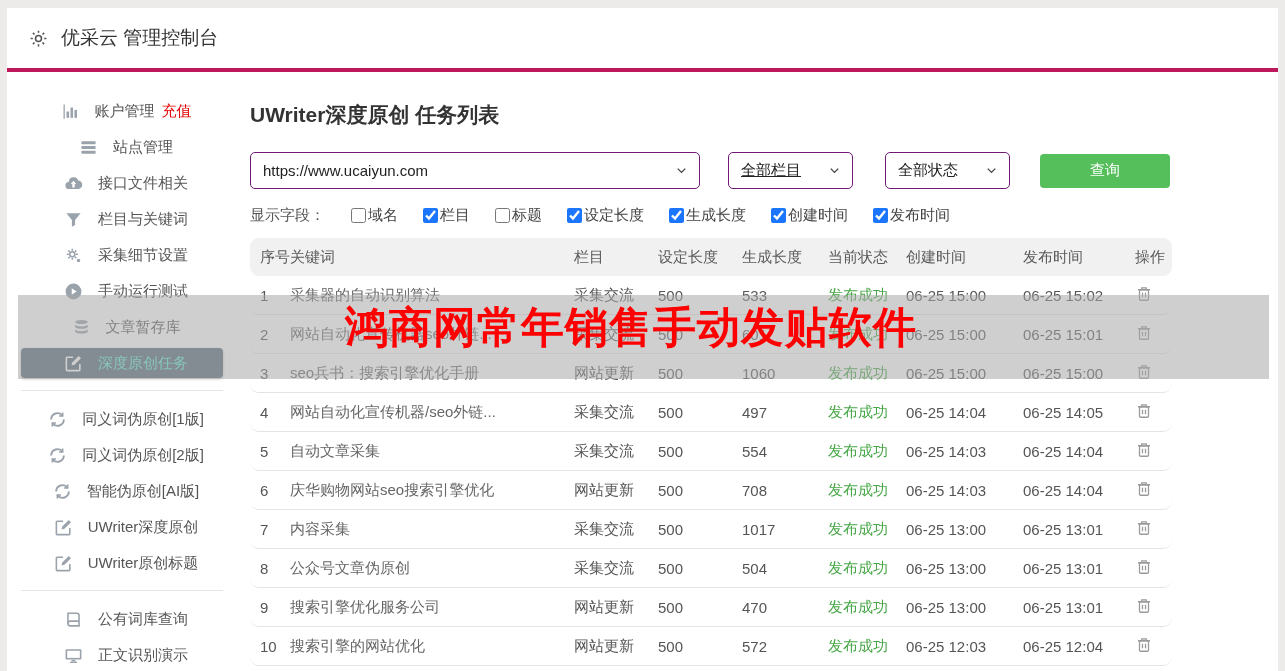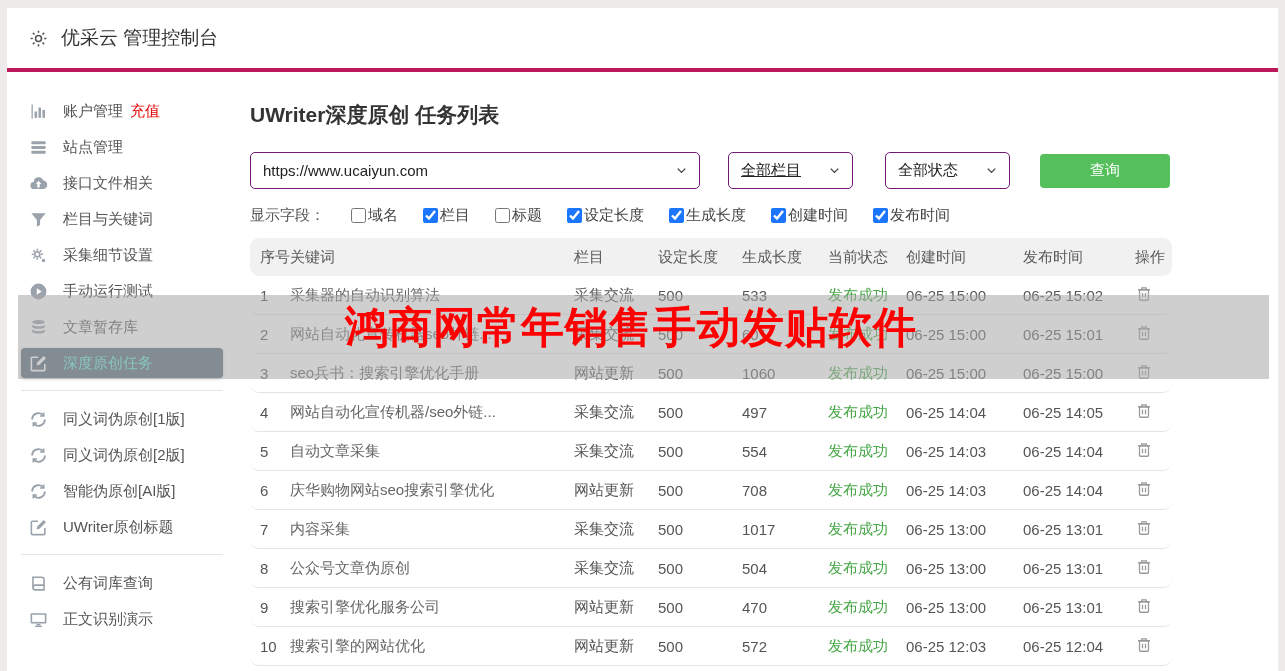--- a/index.html
+++ b/index.html
@@ -8,21 +8,21 @@
   .card { position:absolute; left:7px; right:7px; top:8px; bottom:0; background:#fff; }
   
   .topbar { height:64px; border-bottom:4px solid #be185d; display:flex; align-items:center; padding-left:21px; }
   .topbar .gear { width:21px; height:21px; color:#555; margin-right:12px; display:inline-flex; }
   .topbar .gear svg { width:21px; height:21px; }
   .top-title { font-size:19px; color:#333; }
   
   .content { display:flex; height:calc(100% - 64px); }
   .sidebar { width:236px; flex-shrink:0; padding-top:24px; }
   .side-item { height:30px; margin:0 20px 6px 14px; padding-left:8px; border-radius:4px;
-    display:flex; align-items:center; color:#555; font-size:15px; cursor:pointer; }
+    display:flex; align-items:center; color:#555; font-size:15px; cursor:pointer;justify-content:center; }
   .side-item .icn { width:19px; height:19px; color:#9aa2ab; margin-right:15px; display:inline-flex; flex-shrink:0; }
   .side-item .icn svg { width:19px; height:19px; }
   .side-item.selected { background:var(--sel-bg); color:#5eead4; box-shadow:0 1px 3px rgba(0,0,0,.25); }
   .side-item.selected .icn { color:#fff; }
   .side-badge { color:var(--badge-red); margin-left:7px; font-size:15px; }
   .side-divider { border-top:1px solid #e5e5e5; margin:12px 20px 13px 14px; }
   
   .main { flex:1; padding-left:7px; position:relative; }
   .main-inner { width:922px; }
   .page-title { font-size:21px; font-weight:600; color:#333; margin-top:29px; }
@@ -181,20 +181,29 @@
           </span>
           <span class="side-label">智能伪原创[AI版]</span>
         </div>
         <div class="side-item">
           <span class="icn">
             <svg viewBox="0 0 24 24" fill="none" stroke="currentColor" stroke-width="2">
               <path d="M20 12.5V20a1 1 0 0 1-1 1H4a1 1 0 0 1-1-1V5a1 1 0 0 1 1-1h7.5"></path>
               <path d="M9.5 14.5l.9-3.7L18.6 2.6l2.8 2.8-8.2 8.2z" fill="currentColor" stroke="none"></path>
             </svg>
           </span>
+          <span class="side-label">UWriter深度原创</span>
+        </div>
+        <div class="side-item">
+          <span class="icn">
+            <svg viewBox="0 0 24 24" fill="none" stroke="currentColor" stroke-width="2">
+              <path d="M20 12.5V20a1 1 0 0 1-1 1H4a1 1 0 0 1-1-1V5a1 1 0 0 1 1-1h7.5"></path>
+              <path d="M9.5 14.5l.9-3.7L18.6 2.6l2.8 2.8-8.2 8.2z" fill="currentColor" stroke="none"></path>
+            </svg>
+          </span>
           <span class="side-label">UWriter原创标题</span>
         </div>
         <div class="side-divider"></div>
         <div class="side-item">
           <span class="icn">
             <svg viewBox="0 0 24 24" fill="none" stroke="currentColor" stroke-width="2">
               <path d="M5 4h11a3 3 0 0 1 3 3v13H8a3 3 0 0 1-3-3z"></path>
               <path d="M5 17c0-1.6 1.3-3 3-3h11"></path>
             </svg>
           </span>

